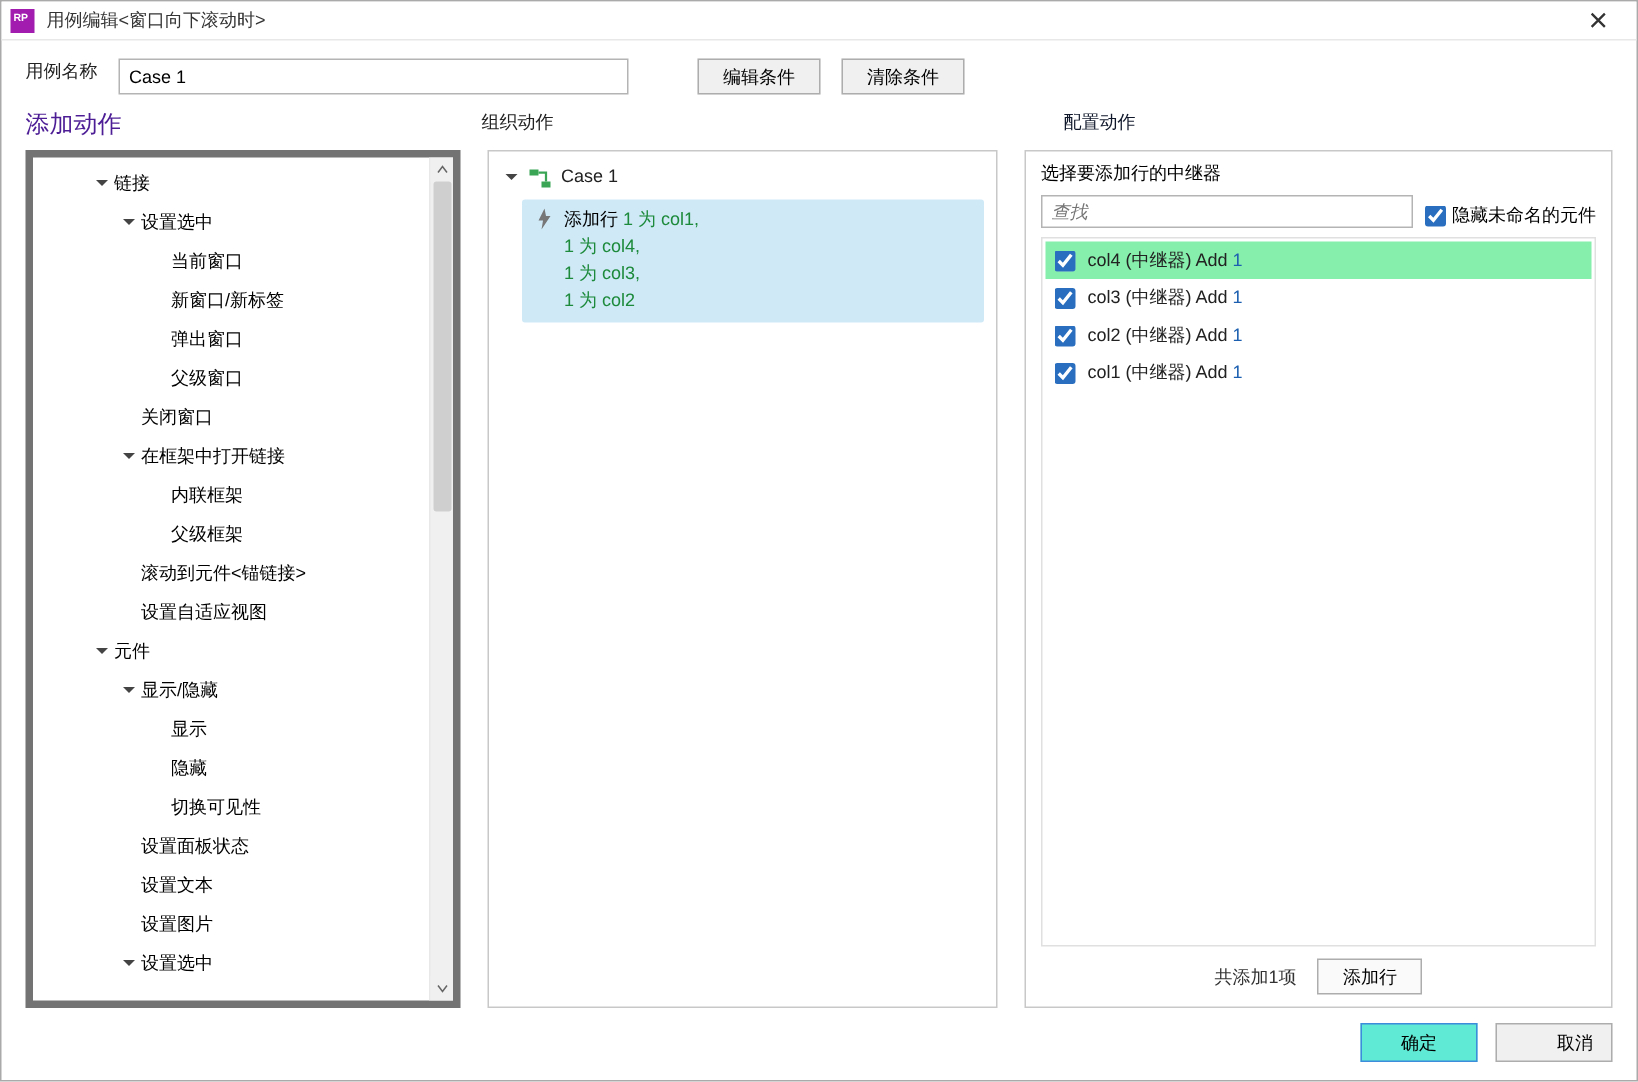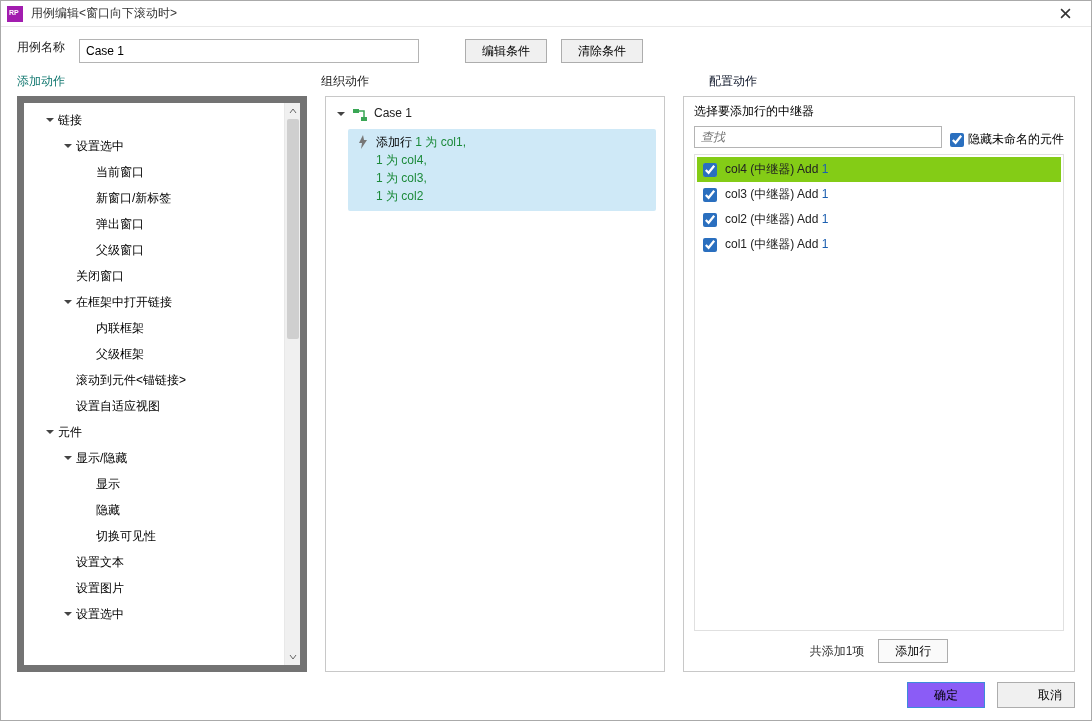--- a/index.html
+++ b/index.html
@@ -65,40 +65,41 @@
   border: 1px solid #adadad;
   background: #f0f0f0;
   font-size: 12px;
   cursor: pointer;
 }
 
 .section-headers {
   display: flex;
   padding: 0 16px 6px 16px;
 }
-.sec1 { width: 304px; font-size: 12px; color: #0f766e; }
+.sec1 { width: 304px; font-size: 16px; color: #4c1d95; }
 .sec2 { width: 360px; font-size: 12px; color: #222; }
 .sec3 { flex: 1; font-size: 12px; color: #0f172a; padding-left: 28px; }
 
 .panels {
   display: flex;
   padding: 0 16px 0 16px;
   flex: 1;
   min-height: 0;
   gap: 18px;
 }
 
 
 .panel-left {
   width: 290px;
-  border: 7px solid #737373;
+  border: 5px solid #737373;
   background: #fff;
   overflow: hidden;
   display: flex;
   position: relative;
+  padding-left: 20px;
 }
 .tree {
   flex: 1;
   overflow-y: hidden;
   padding: 4px 0;
 }
 .tree-item {
   display: flex;
   align-items: center;
   padding: 3px 4px 3px 4px;
@@ -196,21 +197,21 @@
   border: 1px solid #e0e0e0;
   flex: 1;
   padding: 2px;
   overflow:auto;
 }
 .repeater-row {
   display:flex; align-items:center;
   padding: 4px 6px;
   gap: 8px;
 }
-.repeater-row.selected { background: #84cc16; }
+.repeater-row.selected { background: #86efac; }
 .repeater-row .cbx { width:14px;height:14px; accent-color:#2a6fbf; }
 .repeater-row .label { font-size:12px; color:#222; }
 .repeater-row .label .blu { color:#1c5fb0; }
 
 .right-footer {
   display:flex; justify-content:center; align-items:center;
   gap: 14px;
   padding: 8px 2px 2px 2px;
 }
 .right-footer .count { font-size:12px; color:#333; }
@@ -224,21 +225,21 @@
 
 
 .bottombar {
   display:flex; justify-content:flex-end; align-items:center;
   gap: 12px;
   padding: 10px 16px 12px 16px;
 }
 .ok-btn, .cancel-btn {
   width: 78px; height: 26px;
   border: 1px solid #3d8bdb;
-  background: #8b5cf6;
+  background: #5eead4;
   cursor: pointer;
   font-size:12px;
 }
 .cancel-btn { border-color:#adadad; background:#f0f0f0;padding-left:28px; }
 </style>
 </head>
 <body>
 
 <div class="titlebar">
   <div class="app-icon"></div>
@@ -349,20 +350,24 @@
           <span style="width: 14px; display: inline-block;"></span>
           <span>显示</span>
         </div>
         <div class="tree-item tree-indent3">
           <span style="width: 14px; display: inline-block;"></span>
           <span>隐藏</span>
         </div>
         <div class="tree-item tree-indent3">
           <span style="width: 14px; display: inline-block;"></span>
           <span>切换可见性</span>
+        </div>
+        <div class="tree-item tree-indent2">
+          <span style="width: 14px; display: inline-block;"></span>
+          <span>设置面板状态</span>
         </div>
         <div class="tree-item tree-indent2">
           <span style="width: 14px; display: inline-block;"></span>
           <span>设置文本</span>
         </div>
         <div class="tree-item tree-indent2">
           <span style="width: 14px; display: inline-block;"></span>
           <span>设置图片</span>
         </div>
         <div class="tree-item tree-indent2">

